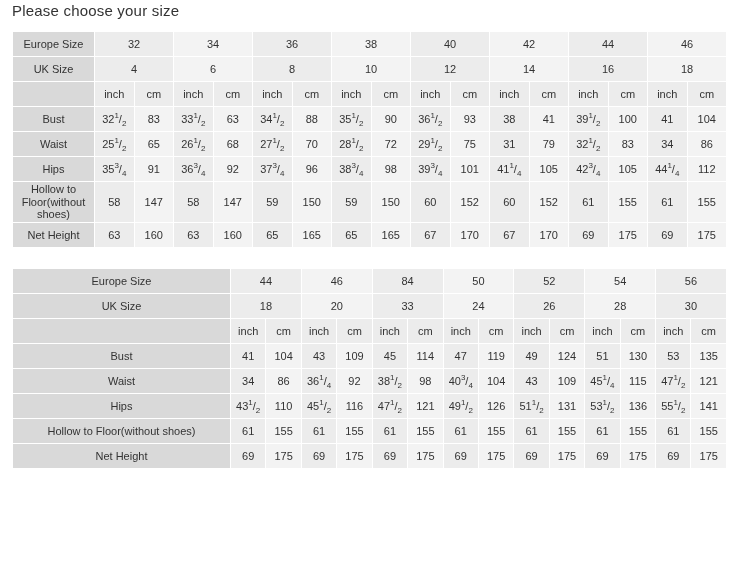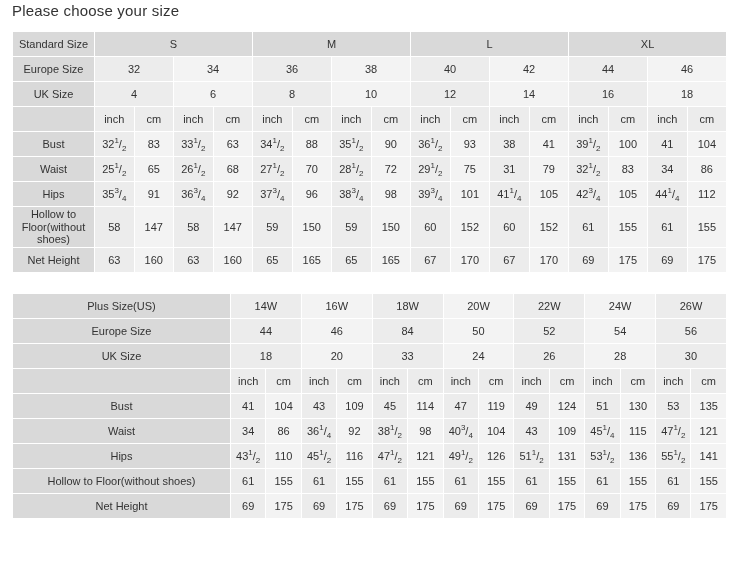--- a/index.html
+++ b/index.html
@@ -102,27 +102,20 @@
         <col style="width: 39.5px;">
         <col style="width: 39.5px;">
         <col style="width: 39.5px;">
         <col style="width: 39.5px;">
         <col style="width: 39.5px;">
         <col style="width: 39.5px;">
         <col style="width: 39.5px;">
         <col style="width: 39.5px;">
       </colgroup>
       <tbody>
-        <tr>
-          <td class="rowlabel">Standard Size</td>
-          <td class="hdr" colspan="4">S</td>
-          <td class="hdr" colspan="4">M</td>
-          <td class="hdr" colspan="4">L</td>
-          <td class="hdr" colspan="4">XL</td>
-        </tr>
         <tr>
           <td class="rowlabel">Europe Size</td>
           <td class="cell" colspan="2">32</td>
           <td class="cell-alt" colspan="2">34</td>
           <td class="cell" colspan="2">36</td>
           <td class="cell-alt" colspan="2">38</td>
           <td class="cell" colspan="2">40</td>
           <td class="cell-alt" colspan="2">42</td>
           <td class="cell" colspan="2">44</td>
           <td class="cell-alt" colspan="2">46</td>
@@ -270,30 +263,20 @@
         <col style="width: 35.4286px;">
         <col style="width: 35.4286px;">
         <col style="width: 35.4286px;">
         <col style="width: 35.4286px;">
         <col style="width: 35.4286px;">
         <col style="width: 35.4286px;">
         <col style="width: 35.4286px;">
       </colgroup>
       <tbody>
         <tr>
-          <td class="rowlabel">Plus Size(US)</td>
-          <td class="cell" colspan="2">14W</td>
-          <td class="cell-alt" colspan="2">16W</td>
-          <td class="cell" colspan="2">18W</td>
-          <td class="cell-alt" colspan="2">20W</td>
-          <td class="cell" colspan="2">22W</td>
-          <td class="cell-alt" colspan="2">24W</td>
-          <td class="cell" colspan="2">26W</td>
-        </tr>
-        <tr>
           <td class="rowlabel">Europe Size</td>
           <td class="cell" colspan="2">44</td>
           <td class="cell-alt" colspan="2">46</td>
           <td class="cell" colspan="2">84</td>
           <td class="cell-alt" colspan="2">50</td>
           <td class="cell" colspan="2">52</td>
           <td class="cell-alt" colspan="2">54</td>
           <td class="cell" colspan="2">56</td>
         </tr>
         <tr>

